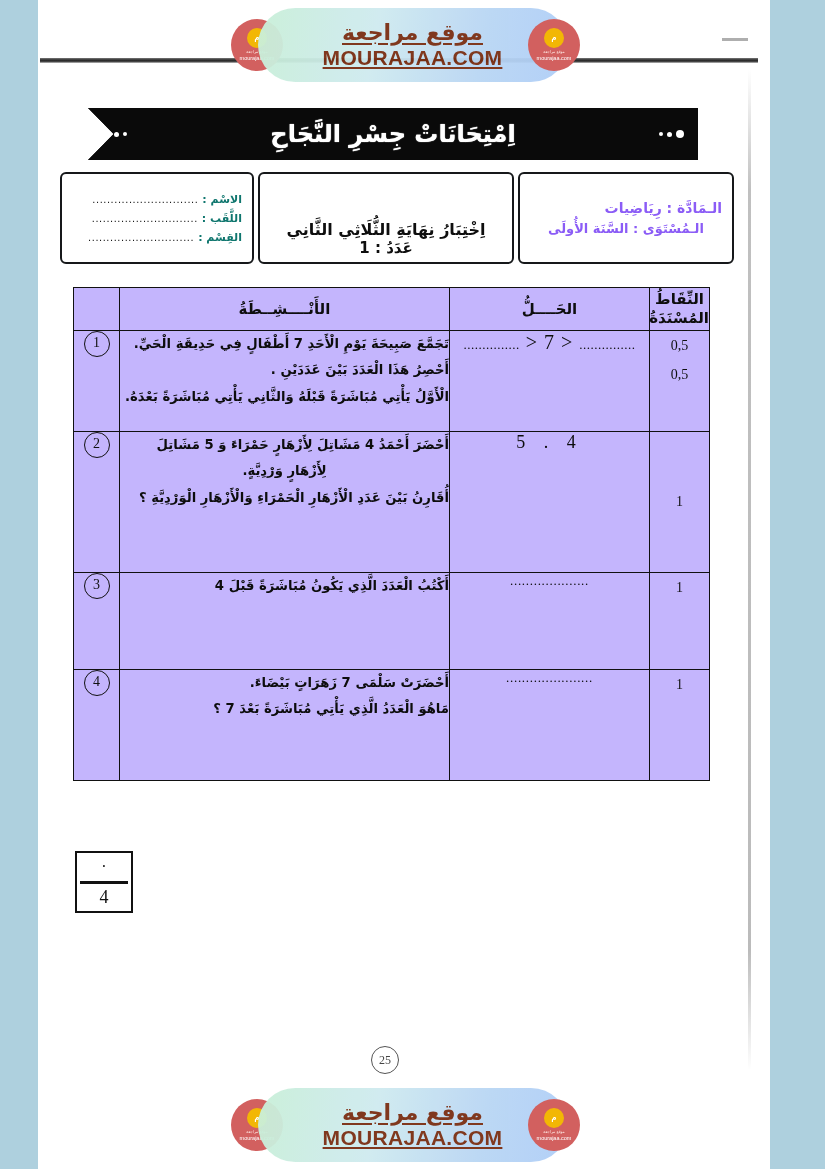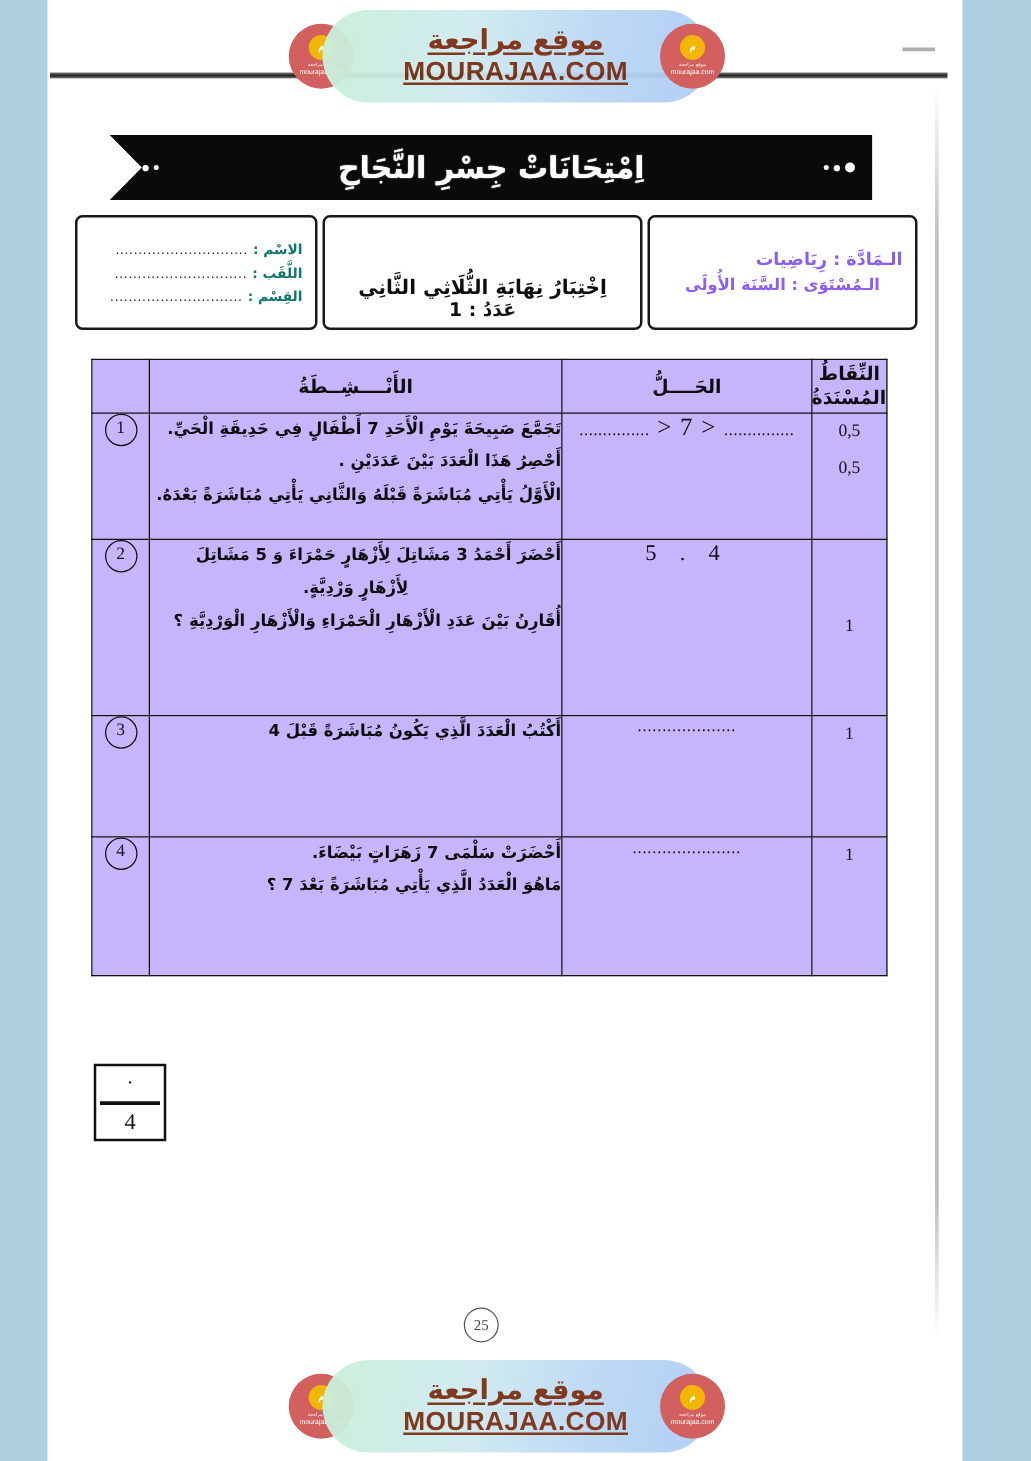--- a/index.html
+++ b/index.html
@@ -544,21 +544,21 @@
     </tr>
 
     <tr class="row-h2">
       <td class="cell-pts mid">
         <div>1</div>
       </td>
       <td class="cell-sol">
         <div class="sol-pair">5 . 4</div>
       </td>
       <td class="cell-act">
-        <span class="ln right">أَحْضَرَ أَحْمَدُ 3 مَشَاتِلَ لِأَزْهَارٍ حَمْرَاءَ وَ 5 مَشَاتِلَ</span>
+        <span class="ln right">أَحْضَرَ أَحْمَدُ 4 مَشَاتِلَ لِأَزْهَارٍ حَمْرَاءَ وَ 5 مَشَاتِلَ</span>
         <span class="ln center">لِأَزْهَارٍ وَرْدِيَّةٍ.</span>
         <span class="ln right">أُقَارِنُ بَيْنَ عَدَدِ الْأَزْهَارِ الْحَمْرَاءِ وَالْأَزْهَارِ الْوَرْدِيَّةِ ؟</span>
       </td>
       <td class="cell-num">
         <span class="num-badge">2</span>
       </td>
     </tr>
 
     <tr class="row-h3">
       <td class="cell-pts">

